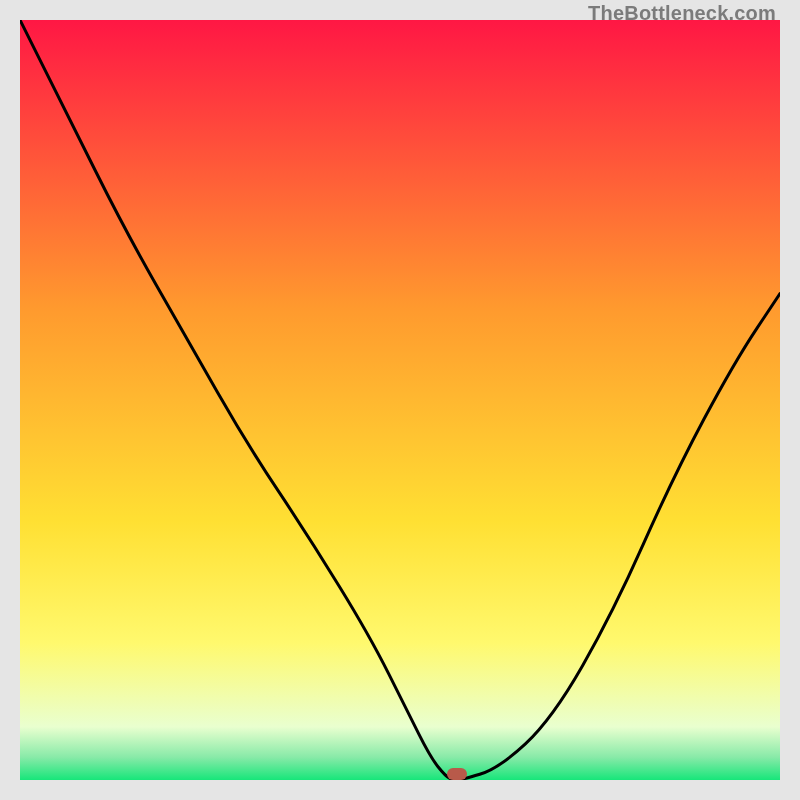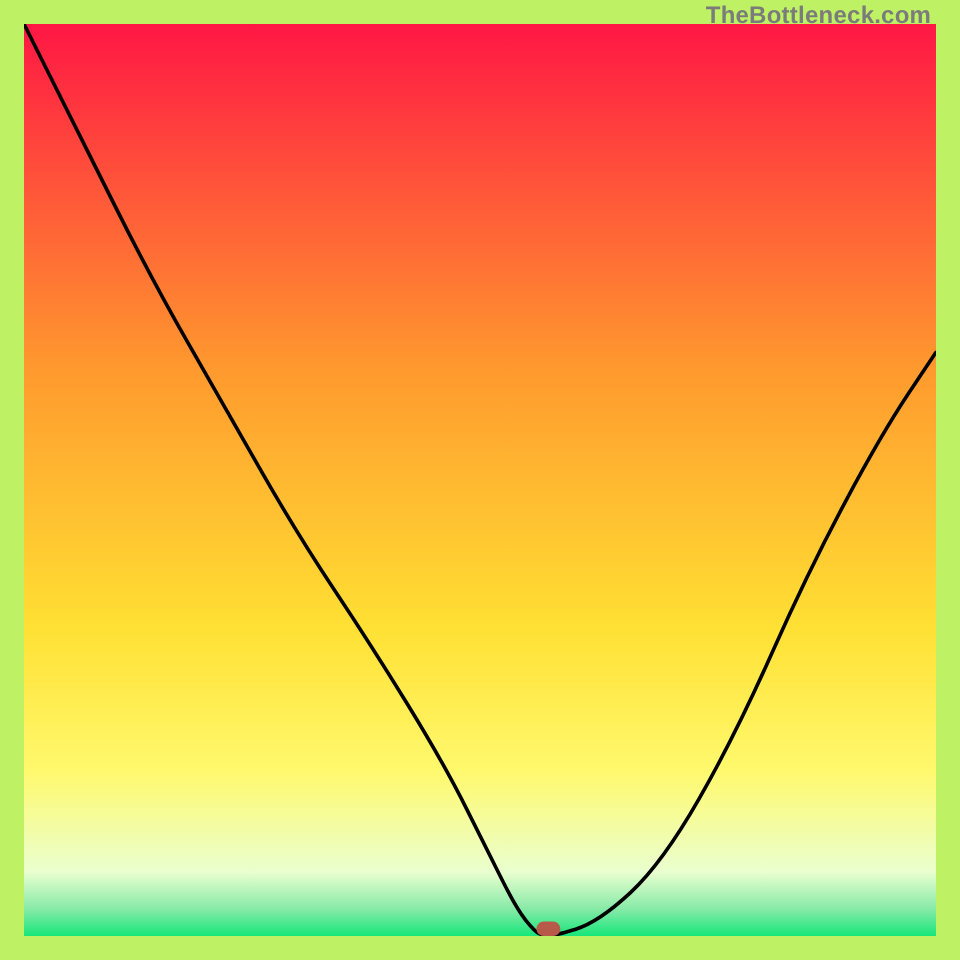--- a/index.html
+++ b/index.html
@@ -7,21 +7,21 @@
     padding: 0;
     width: 800px;
     height: 800px;
     background: #000;
     overflow: hidden;
   }
   .frame {
     position: relative;
     width: 800px;
     height: 800px;
-    background: #bef264;
+    background: #e5e5e5;
   }
   .plot-area {
     position: absolute;
     left: 20px;
     top: 20px;
     width: 760px;
     height: 760px;
     overflow: hidden;
   }
   .gradient {

